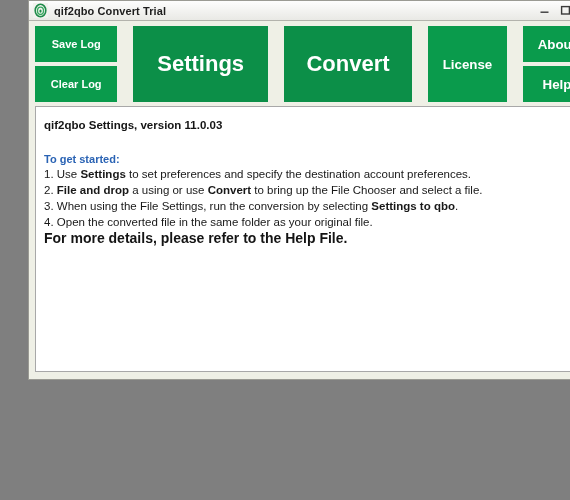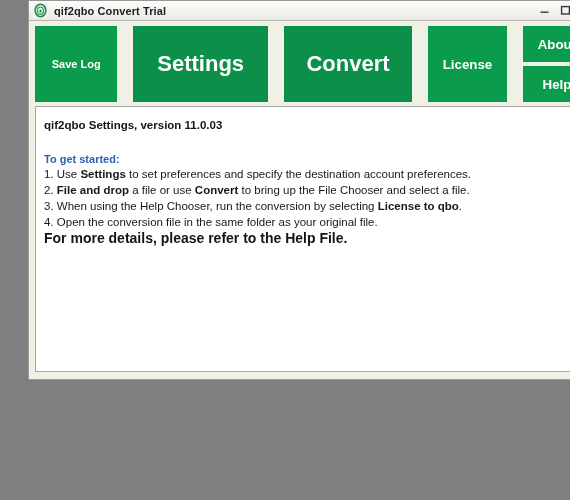--- a/index.html
+++ b/index.html
@@ -190,20 +190,21 @@
           <path d="M2.2 2.2 L9.8 9.8 M9.8 2.2 L2.2 9.8" stroke="#2e2e2e" stroke-width="1.5" fill="none"></path>
         </svg>
       </button>
     </span>
   </div>
 
   <div class="toolbar">
 
     <div class="tb-col stack">
       <button class="btn small">Save Log</button>
+      <button class="btn small">Clear Log</button>
     </div>
 
     <div class="tb-col single-settings">
       <button class="btn big">Settings</button>
     </div>
 
     <div class="tb-col single-convert">
       <button class="btn big">Convert</button>
     </div>
 
@@ -217,21 +218,21 @@
     </div>
 
   </div>
 
   <div class="content-wrap">
     <div class="content">
       <p class="ver-line">qif2qbo Settings, version 11.0.03</p>
       <p class="blue-head">To get started:</p>
       <div id="steps-host">
           <p class="step"><span>1. </span><span>Use </span><b>Settings</b><span> to set preferences and specify the destination account preferences.</span></p>
-          <p class="step"><span>2. </span><b>File and drop</b><span> a file or use </span><b>Convert</b><span> to bring up the File Chooser and select a file.</span></p>
-          <p class="step"><span>3. </span><span>When using the Help Chooser, run the conversion by selecting </span><b>License to qbo</b><span>.</span></p>
-          <p class="step"><span>4. </span><span>Open the conversion file in the same folder as your original file.</span></p>
+          <p class="step"><span>2. </span><b>File and drop</b><span> a using or use </span><b>Convert</b><span> to bring up the File Chooser and select a file.</span></p>
+          <p class="step"><span>3. </span><span>When using the File Settings, run the conversion by selecting </span><b>Settings to qbo</b><span>.</span></p>
+          <p class="step"><span>4. </span><span>Open the converted file in the same folder as your original file.</span></p>
         </div>
       <p class="footer-line">For more details, please refer to the Help File.</p>
     </div>
   </div>
 
 </div>
 
 </body></html>

